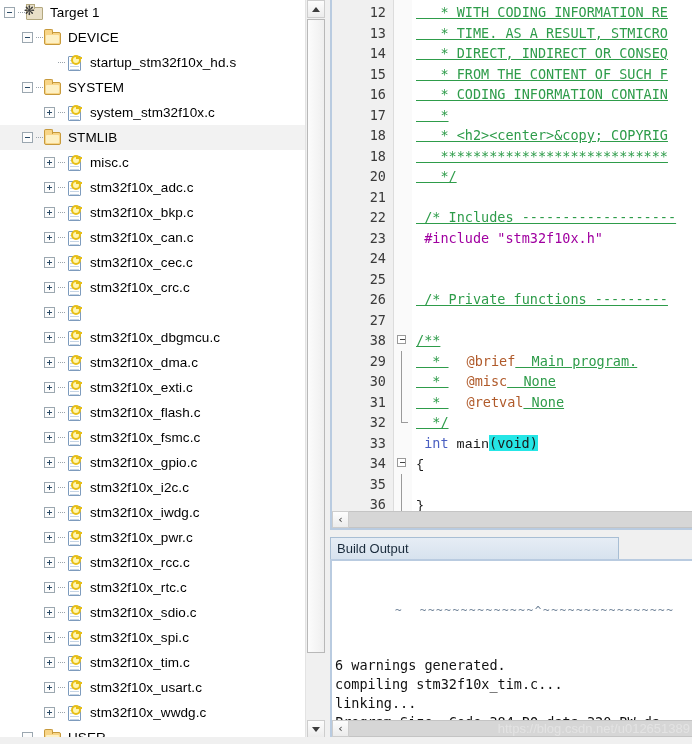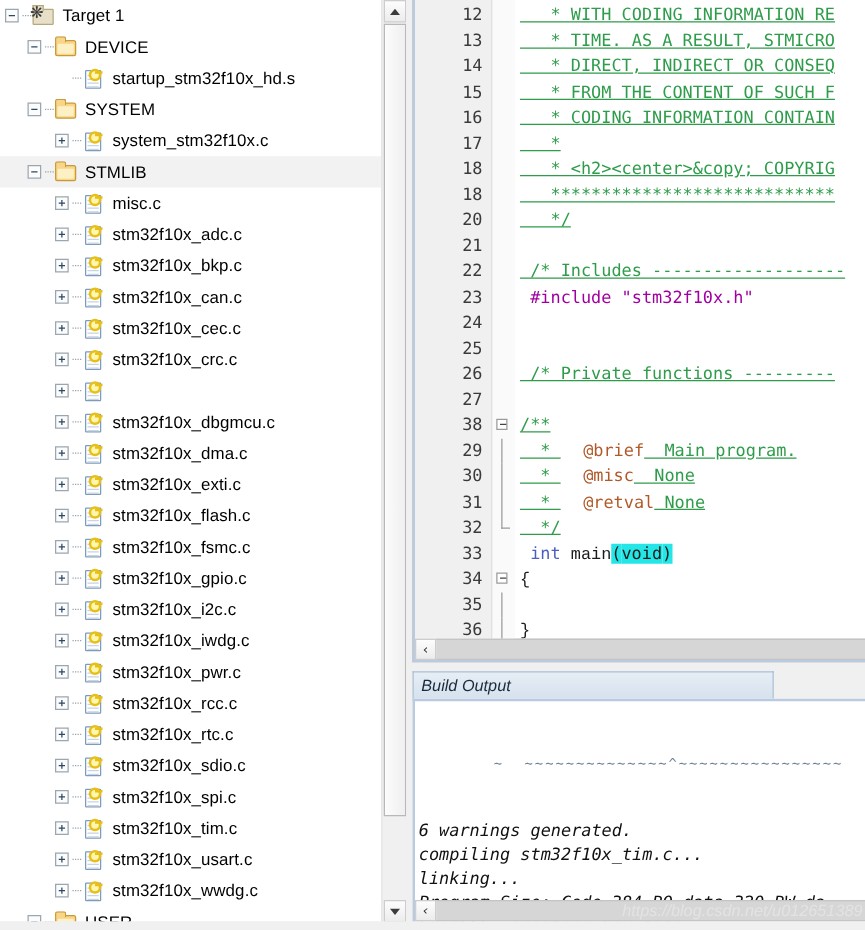--- a/index.html
+++ b/index.html
@@ -313,21 +313,21 @@
     flex: 1;
     background: #d6d6d6;
     border-top: 1px solid #c4c4c4;
     border-bottom: 1px solid #c4c4c4;
   }
 
   
   #build-pane {
     position: absolute;
     left: 330px; top: 537px;
-    width: 289px; height: 207px; font-style: italic;
+    width: 289px; height: 207px;
   }
   #build-title {
     height: 22px;
     line-height: 22px;
     background: linear-gradient(#e6edf5, #d7e2ee);
     border: 1px solid #a8bed4;
     border-bottom: none;
     padding-left: 6px;
     font-size: 13px;
     color: #1a2b3c;

